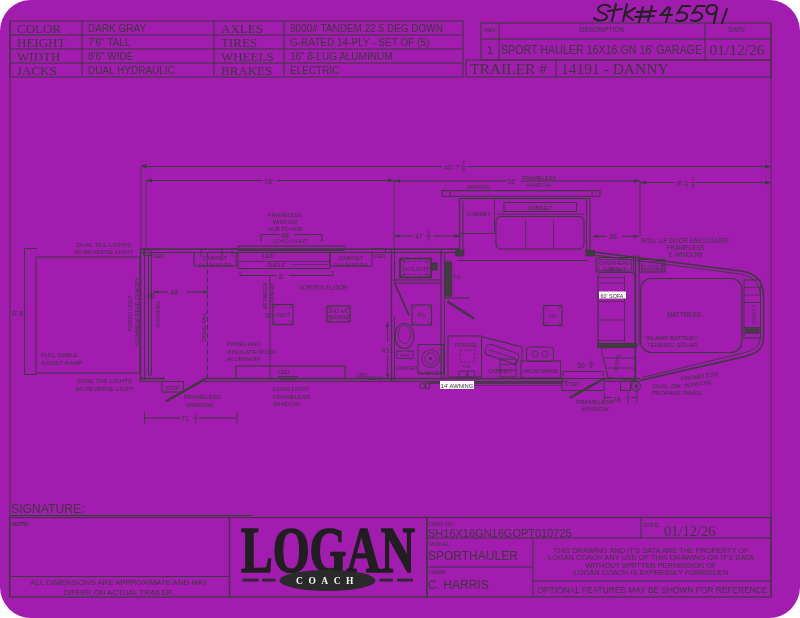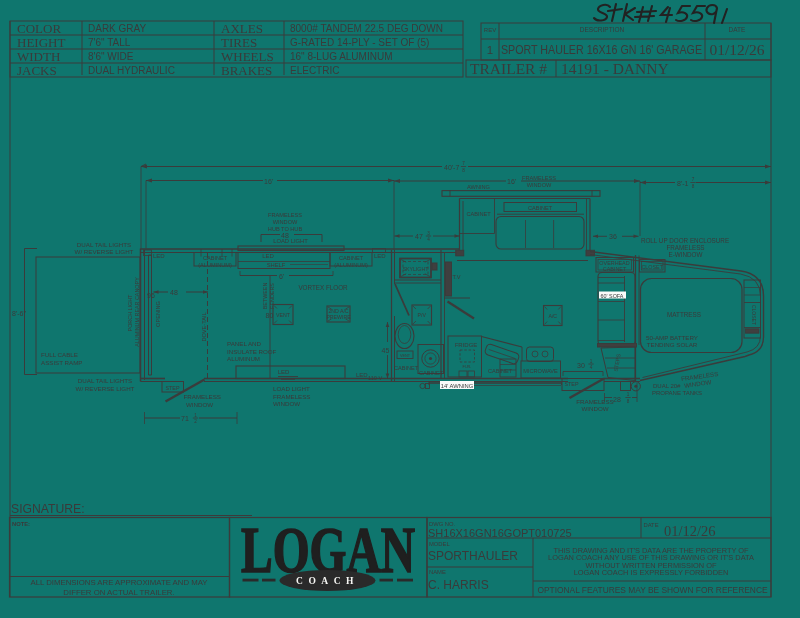--- a/index.html
+++ b/index.html
@@ -1,16 +1,16 @@
 <!DOCTYPE html>
 <html><head>
 <meta charset="utf-8">
 <style>
 html,body{margin:0;padding:0;background:#ffffff;}
-#page{position:relative;width:800px;height:618px;background:#0f766e;overflow:hidden;}
+#page{position:relative;width:800px;height:618px;background:#a21caf;overflow:hidden;border-radius:31px;}
 text{font-family:"Liberation Sans",sans-serif;}
 .ser{font-family:"Liberation Serif",serif;}
 </style>
 </head>
 <body>
 <div id="page">
 <svg width="800" height="618" viewBox="0 0 800 618" fill="none">
 
 <g>
         <line x1="10" y1="21" x2="10" y2="597" stroke="#3b3b3b" stroke-width="1" stroke-linecap="butt"></line>

